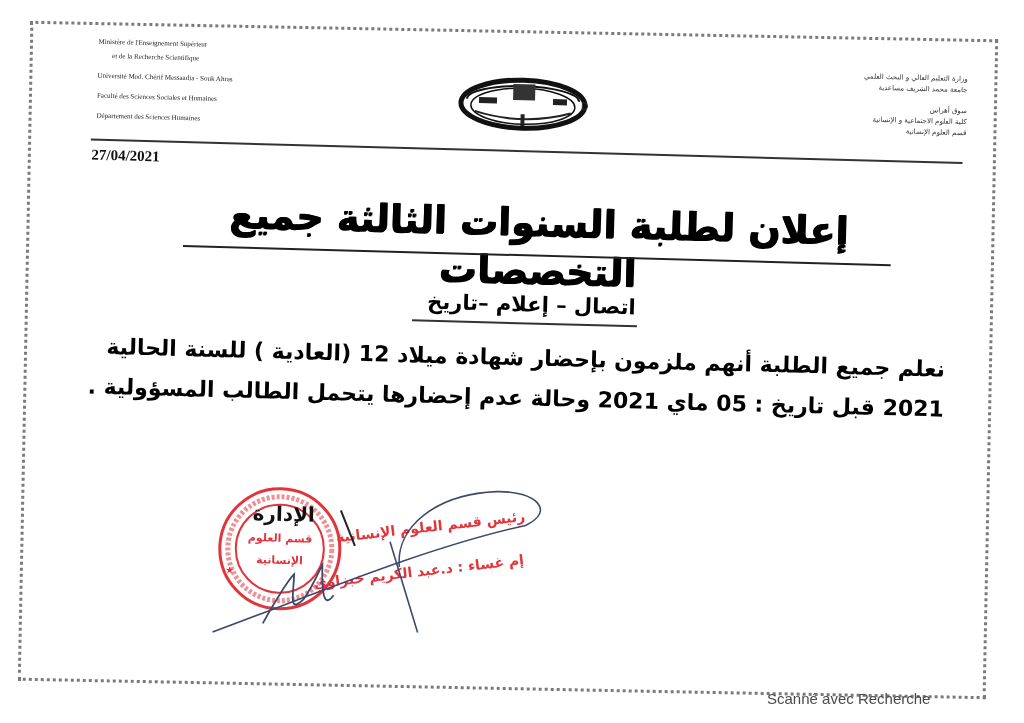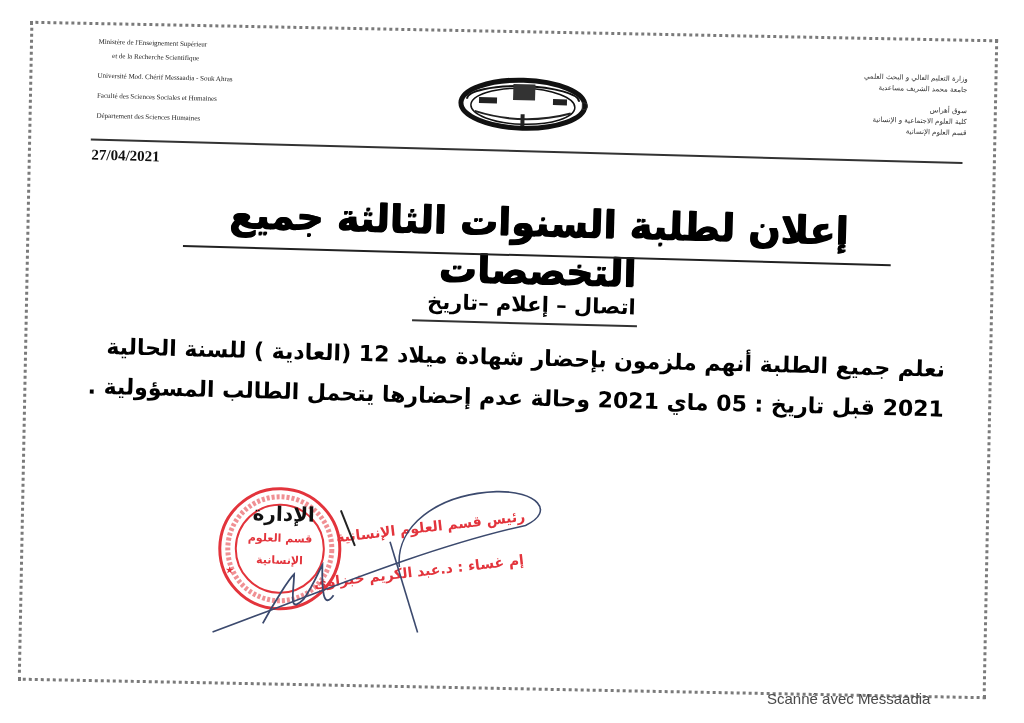--- a/index.html
+++ b/index.html
@@ -156,14 +156,14 @@
     <div class="sig-text sig-line2">إم غساء : د.عبد الكريم خبزاوي</div>
 
     <svg class="signature" viewBox="0 0 360 180">
       <path d="M20 170 C120 130 230 80 330 55 C360 40 340 20 300 22 C240 26 200 60 205 100" fill="none" stroke="#3c4a6e" stroke-width="1.6"></path>
       <path d="M195 75 C205 105 215 135 225 165" fill="none" stroke="#3c4a6e" stroke-width="1.6"></path>
       <path d="M70 160 C80 140 95 115 100 110 C100 130 95 150 110 135 C120 120 125 105 128 100 C128 125 130 145 140 130" fill="none" stroke="#3c4a6e" stroke-width="1.8"></path>
       <path d="M145 45 L160 80" fill="none" stroke="#222" stroke-width="2"></path>
     </svg>
   </div>
 
-  <div class="footer-scanner">Scanné avec Messaadia</div>
+  <div class="footer-scanner">Scanné avec Recherche</div>
 </div>
 
 </body></html>

